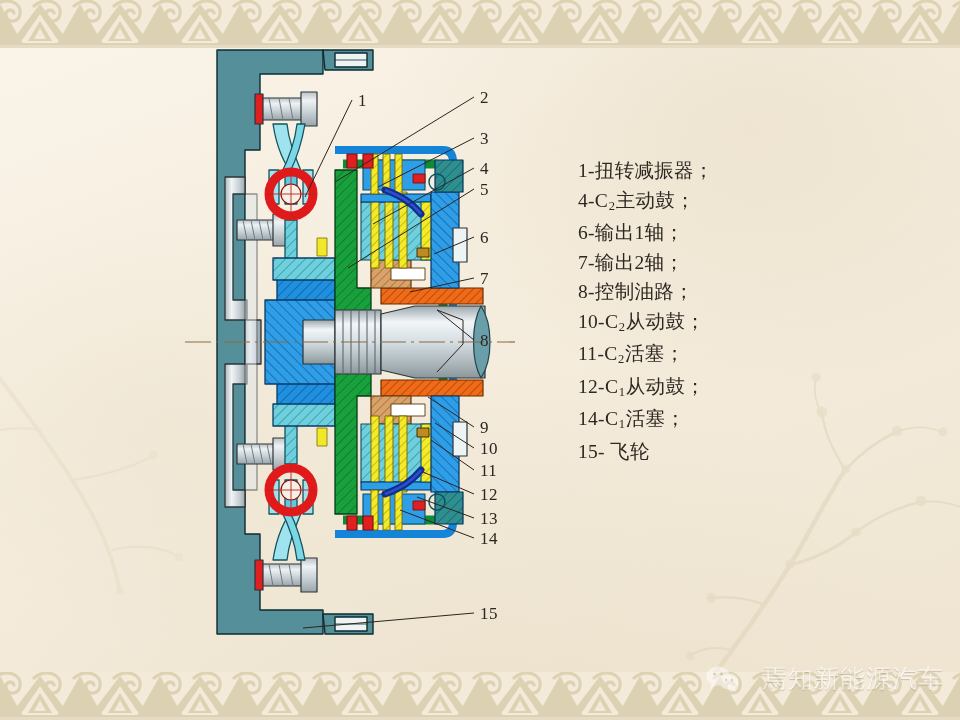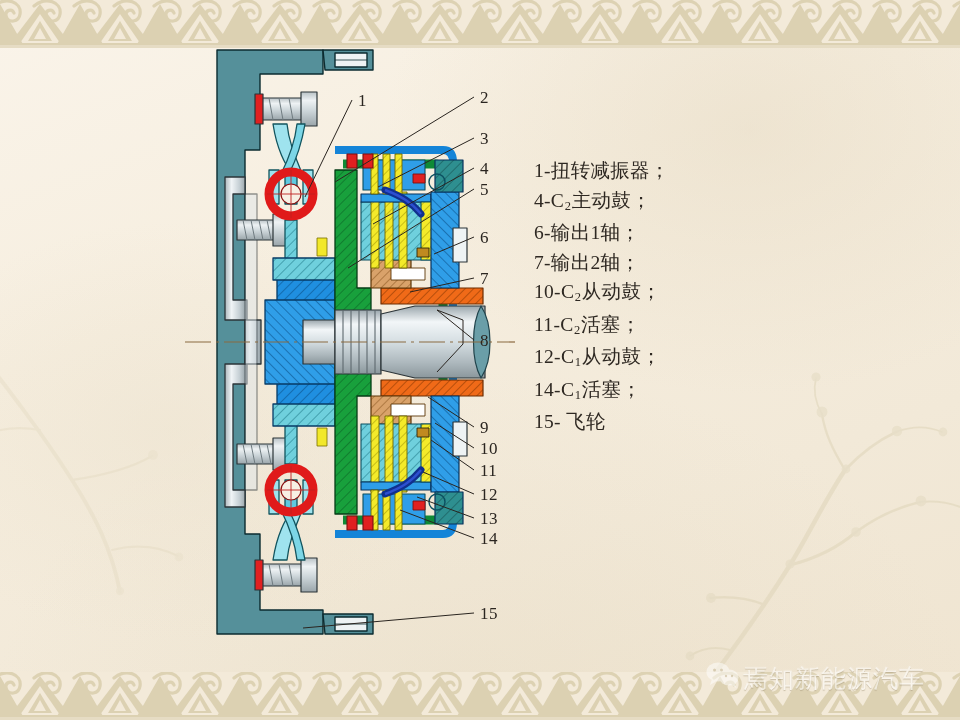--- a/index.html
+++ b/index.html
@@ -60,34 +60,35 @@
     left:534px; top:156px;
     width:300px;
   }
   .legend-item {
     font-family:"Liberation Serif","DejaVu Serif",serif;
     font-size:19.5px;
     line-height:29.5px;
     color:#2e2822;
     white-space:nowrap;
     letter-spacing:.3px;
+    margin-left:44px;
   }
   .legend-item sub {
     font-size:12.5px;
     vertical-align:baseline;
     position:relative;
     top:3px;
     padding:0 .5px;
   }
 
   
   #brand {
     position:absolute;
     left:706px; top:662px;
-    display:flex; align-items:flex-start; gap:3px;
+    display:flex; align-items:center; gap:22px;
     opacity:.55;
   }
   #brand-text {
     font-family:"Liberation Serif","DejaVu Serif",serif;
     font-size:25px;
     color:#ffffff;
     text-shadow:0 1px 1px rgba(150,135,105,.85), 0 0 2px rgba(255,255,255,.6);
     letter-spacing:1px;
     white-space:nowrap;
   }
@@ -474,20 +475,21 @@
       <div class="leader-num" style="left: 480px; top: 510px;">13</div>
       <div class="leader-num" style="left: 480px; top: 530px;">14</div>
       <div class="leader-num" style="left: 480px; top: 605px;">15</div>
     </div>
 
   <div id="legend">
       <div class="legend-item"><span>1</span><span>-扭转减振器；</span></div>
       <div class="legend-item"><span>4</span><span>-C</span><sub>2</sub><span>主动鼓；</span></div>
       <div class="legend-item"><span>6</span><span>-输出1轴；</span></div>
       <div class="legend-item"><span>7</span><span>-输出2轴；</span></div>
+      <div class="legend-item"><span>8</span><span>-控制油路；</span></div>
       <div class="legend-item"><span>10</span><span>-C</span><sub>2</sub><span>从动鼓；</span></div>
       <div class="legend-item"><span>11</span><span>-C</span><sub>2</sub><span>活塞；</span></div>
       <div class="legend-item"><span>12</span><span>-C</span><sub>1</sub><span>从动鼓；</span></div>
       <div class="legend-item"><span>14</span><span>-C</span><sub>1</sub><span>活塞；</span></div>
       <div class="legend-item"><span>15</span><span>- 飞轮</span></div>
     </div>
 
   <div id="brand">
     <svg width="34" height="26" viewBox="0 0 34 26">
       <g fill="#ffffff" opacity=".9">

